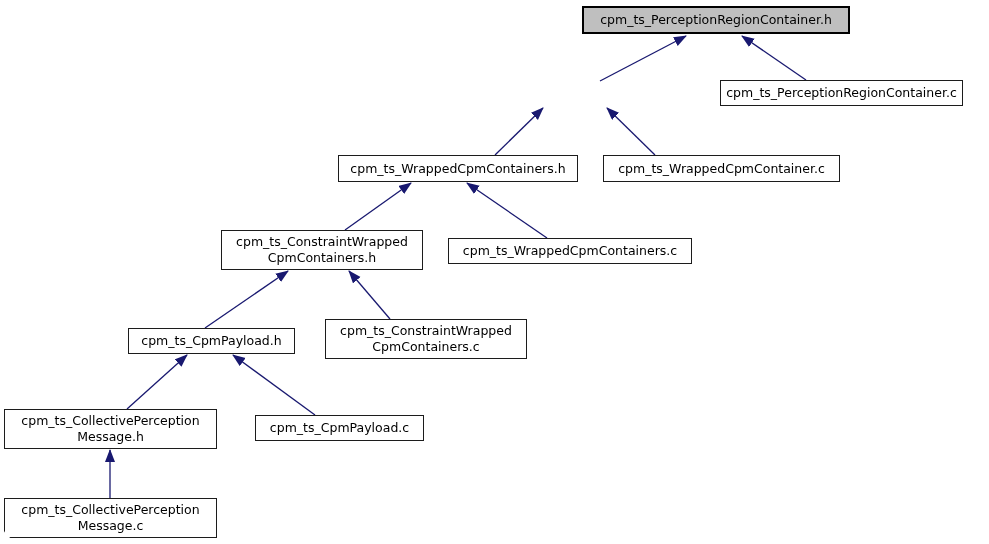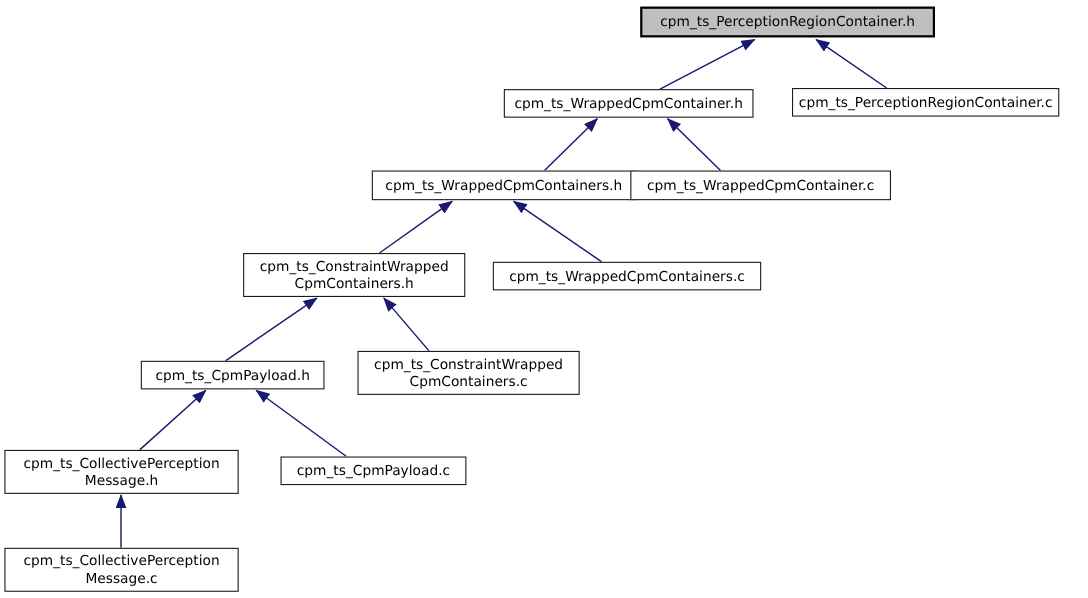--- a/index.html
+++ b/index.html
@@ -7,20 +7,21 @@
     padding: 0;
     background: #ffffff;
     font-family: "DejaVu Sans", "Liberation Sans", sans-serif;
   }
   #canvas {
     position: relative;
     width: 989px;
     height: 544px;
     background: #ffffff;
     overflow: hidden;
+    border-radius: 27px;
   }
   #edges {
     position: absolute;
     left: 0;
     top: 0;
     width: 989px;
     height: 544px;
     pointer-events: none;
   }
   .node {
@@ -67,30 +68,27 @@
         <line x1="390" y1="319" x2="349" y2="271" stroke="#191970" stroke-width="1.3" marker-end="url(#arrowhead)"></line>
         <line x1="127" y1="409" x2="187" y2="355" stroke="#191970" stroke-width="1.3" marker-end="url(#arrowhead)"></line>
         <line x1="315" y1="415" x2="233" y2="355" stroke="#191970" stroke-width="1.3" marker-end="url(#arrowhead)"></line>
         <line x1="110" y1="498" x2="110" y2="450" stroke="#191970" stroke-width="1.3" marker-end="url(#arrowhead)"></line>
       </g>
   </svg>
 
 <div class="node main" style="left: 582px; top: 6px; width: 268px; height: 28px;">
       <span>cpm_ts_PerceptionRegionContainer.h</span>
     </div>
-    <div class="node" style="left: 458px; top: 81px; width: 227px; height: 26px;">
-      <span>cpm_ts_WrappedCpmContainer.h</span>
-    </div>
     <div class="node" style="left: 720px; top: 80px; width: 243px; height: 26px;">
       <span>cpm_ts_PerceptionRegionContainer.c</span>
     </div>
     <div class="node" style="left: 318px; top: 155px; width: 240px; height: 27px; margin-left: 20px;">
       <span>cpm_ts_WrappedCpmContainers.h</span>
     </div>
-    <div class="node" style="left: 573px; top: 155px; width: 237px; height: 27px;">
+    <div class="node" style="left: 603px; top: 155px; width: 237px; height: 27px;">
       <span>cpm_ts_WrappedCpmContainer.c</span>
     </div>
     <div class="node" style="left: 221px; top: 230px; width: 202px; height: 40px;">
       <span>cpm_ts_ConstraintWrapped
 CpmContainers.h</span>
     </div>
     <div class="node" style="left: 448px; top: 238px; width: 244px; height: 26px;">
       <span>cpm_ts_WrappedCpmContainers.c</span>
     </div>
     <div class="node" style="left: 128px; top: 328px; width: 167px; height: 26px;">

